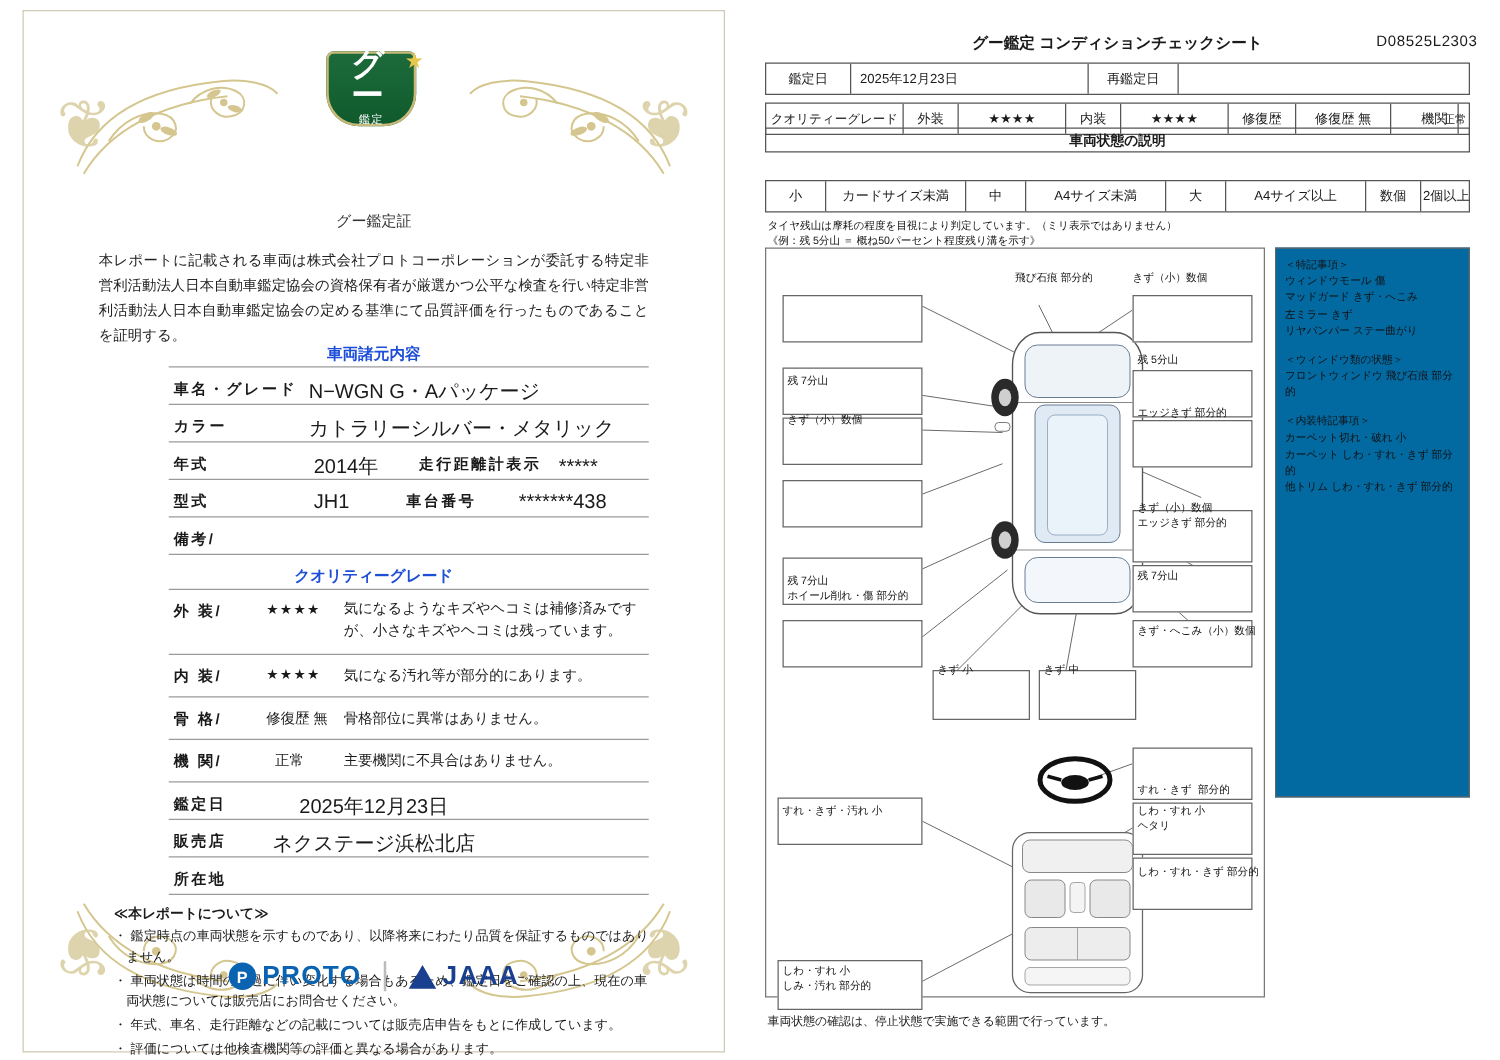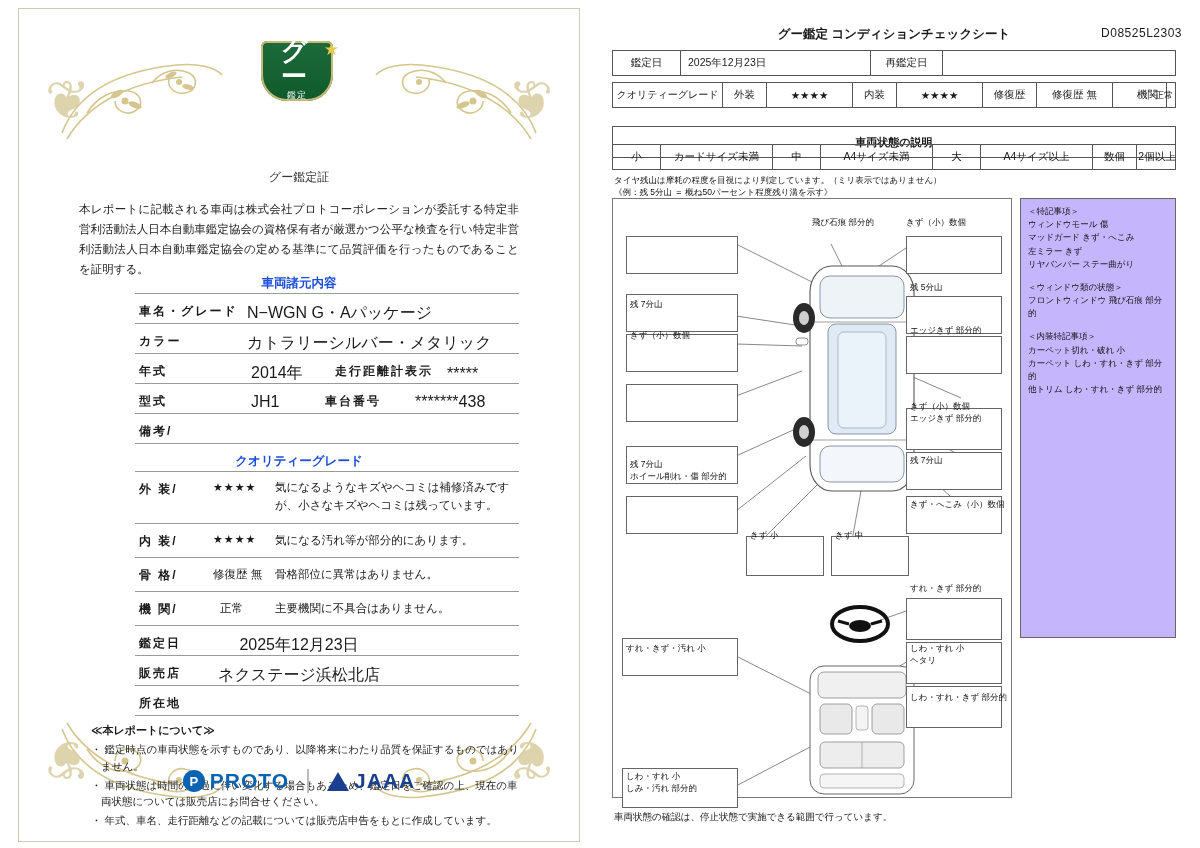--- a/index.html
+++ b/index.html
@@ -62,21 +62,21 @@
   .tbl{position:absolute;border:1px solid #555;box-sizing:border-box;}
   .cell{position:absolute;box-sizing:border-box;border-right:1px solid #555;font-size:10.5px;display:flex;align-items:center;justify-content:center;height:100%;}
   .cell.last{border-right:none;}
   .cell.left{justify-content:flex-start;padding-left:7px;}
 
   .boxhdr{position:absolute;left:0;top:0;width:100%;height:100%;display:flex;align-items:center;justify-content:center;font-size:11px;font-weight:bold;}
 
   .note-small{position:absolute;font-size:8.5px;line-height:1.45;color:#111;}
 
   .dbox{position:absolute;border:1px solid #666;box-sizing:border-box;background:#fff;font-size:8px;line-height:1.35;padding:3px 4px;color:#111;}
-  .sideinfo{position:absolute;border:1px solid #666;box-sizing:border-box;background:#c4b5fd;font-size:8.5px;line-height:1.55;padding:6px 7px;color:#111;}
+  .sideinfo{position:absolute;border:1px solid #666;box-sizing:border-box;background:#0369a1;font-size:8.5px;line-height:1.55;padding:6px 7px;color:#111;}
   .sideinfo .hd{margin-top:5px;}
   .sideinfo .hd:first-child{margin-top:0;}
 
   .footer-note{position:absolute;left:8px;bottom:-2px;font-size:9.5px;}
 
   svg.diagram{position:absolute;left:0;top:0;overflow:visible;}
 </style>
 </head>
 <body>
 
@@ -213,20 +213,21 @@
       <div class="rule" style="left:100px;right:44px;top:662px;"></div>
 
       <div class="lbl" style="left:104px;top:672px;">所在地</div>
       <div class="rule" style="left:100px;right:44px;top:692px;"></div>
 
       <div class="note-title" style="top:700px;">≪本レポートについて≫</div>
       <div class="note-ul" style="top:718px;">
         <div>・ 鑑定時点の車両状態を示すものであり、以降将来にわたり品質を保証するものではありません。</div>
         <div>・ 車両状態は時間の経過に伴い変化する場合もあるため、鑑定日をご確認の上、現在の車両状態については販売店にお問合せください。</div>
         <div>・ 年式、車名、走行距離などの記載については販売店申告をもとに作成しています。</div>
+        <div>・ 評価については他検査機関等の評価と異なる場合があります。</div>
       </div>
 
       <div class="brands">
         <div class="proto">
           <div class="proto-mark">P</div>
           <div class="proto-text">PROTO</div>
         </div>
         <div class="sep-bar"></div>
         <div class="jaaa">
           <div class="jaaa-mark"></div>
@@ -256,21 +257,21 @@
       <div class="cell" style="left:110px;width:44px;">外装</div>
       <div class="cell" style="left:154px;width:86px;">★★★★</div>
       <div class="cell" style="left:240px;width:44px;">内装</div>
       <div class="cell" style="left:284px;width:86px;">★★★★</div>
       <div class="cell" style="left:370px;width:54px;">修復歴</div>
       <div class="cell" style="left:424px;width:76px;">修復歴 無</div>
       <div class="cell" style="left:516px;width:38px;">機関</div>
       <div class="cell last" style="left:538px;width:26px;font-size:9px;">正常</div>
     </div>
 
-    <div class="tbl" style="left:6px;top:100px;width:564px;height:32px;">
+    <div class="tbl" style="left:6px;top:76px;width:564px;height:20px;">
       <div class="boxhdr">車両状態の説明</div>
     </div>
 
     <div class="tbl" style="left:6px;top:118px;width:564px;height:26px;">
       <div class="cell" style="left:0;width:48px;">小</div>
       <div class="cell" style="left:48px;width:112px;">カードサイズ未満</div>
       <div class="cell" style="left:160px;width:48px;">中</div>
       <div class="cell" style="left:208px;width:112px;">A4サイズ未満</div>
       <div class="cell" style="left:320px;width:48px;">大</div>
       <div class="cell" style="left:368px;width:112px;">A4サイズ以上</div>
@@ -383,21 +384,21 @@
     <div class="note-small" style="left:300px;top:190px;">きず（小）数個</div>
     <div class="note-small" style="left:304px;top:255px;">残 5分山</div>
     <div class="note-small" style="left:304px;top:298px;">エッジきず 部分的</div>
     <div class="note-small" style="left:304px;top:374px;white-space:pre-line;">きず（小）数個
 エッジきず 部分的</div>
     <div class="note-small" style="left:304px;top:428px;">残 7分山</div>
     <div class="note-small" style="left:304px;top:472px;">きず・へこみ（小）数個</div>
     <div class="note-small" style="left:144px;top:503px;">きず 小</div>
     <div class="note-small" style="left:229px;top:503px;">きず 中</div>
 
-    <div class="note-small" style="left:304px;top:556px;">すれ・きず 部分的</div>
+    <div class="note-small" style="left:304px;top:600px;font-family:Liberation Mono, monospace;">すれ・きず 部分的</div>
     <div class="note-small" style="left:20px;top:616px;">すれ・きず・汚れ 小</div>
     <div class="note-small" style="left:304px;top:616px;white-space:pre-line;">しわ・すれ 小
 ヘタリ</div>
     <div class="note-small" style="left:304px;top:665px;">しわ・すれ・きず 部分的</div>
     <div class="note-small" style="left:20px;top:744px;white-space:pre-line;">しわ・すれ 小
 しみ・汚れ 部分的</div>
 
     <div class="sideinfo" style="left:414px;top:172px;width:156px;height:440px;">
       <div class="hd">＜特記事項＞</div>
       <div>ウィンドウモール 傷</div>

